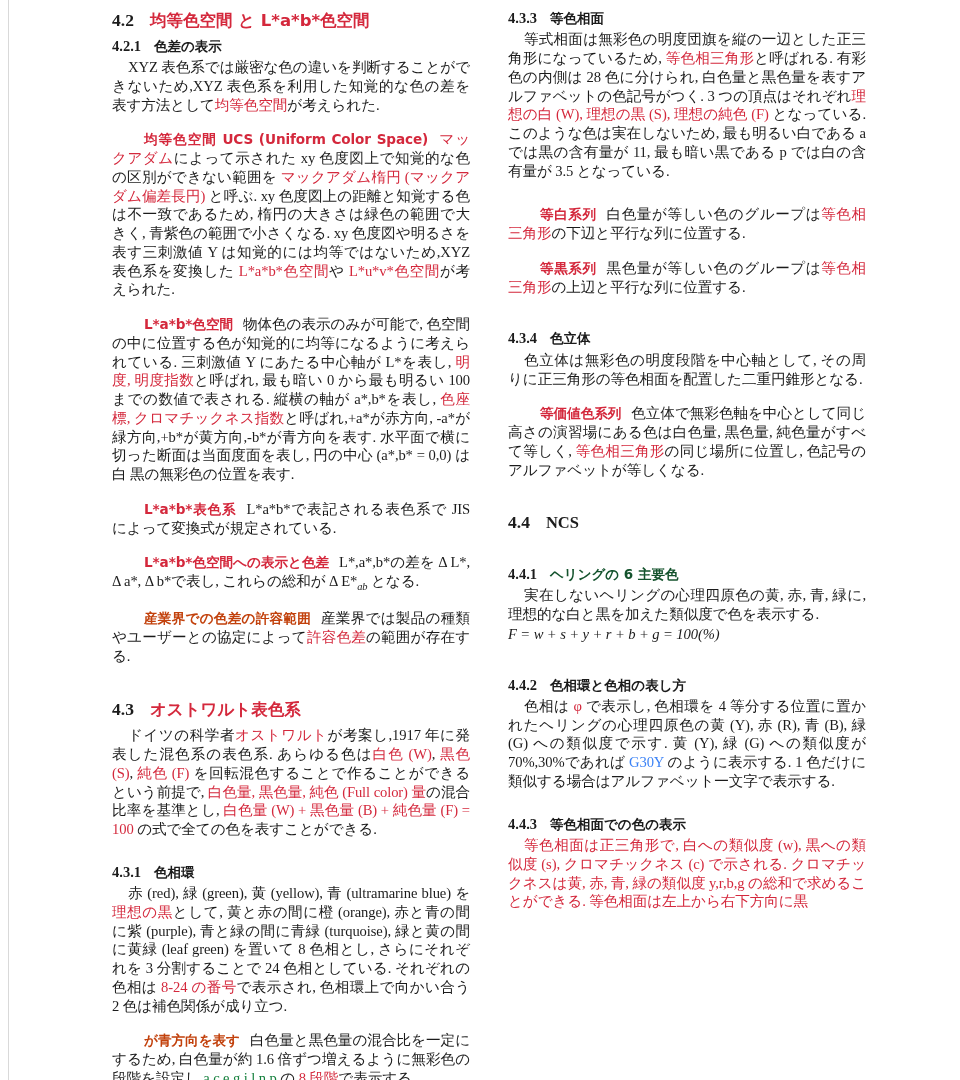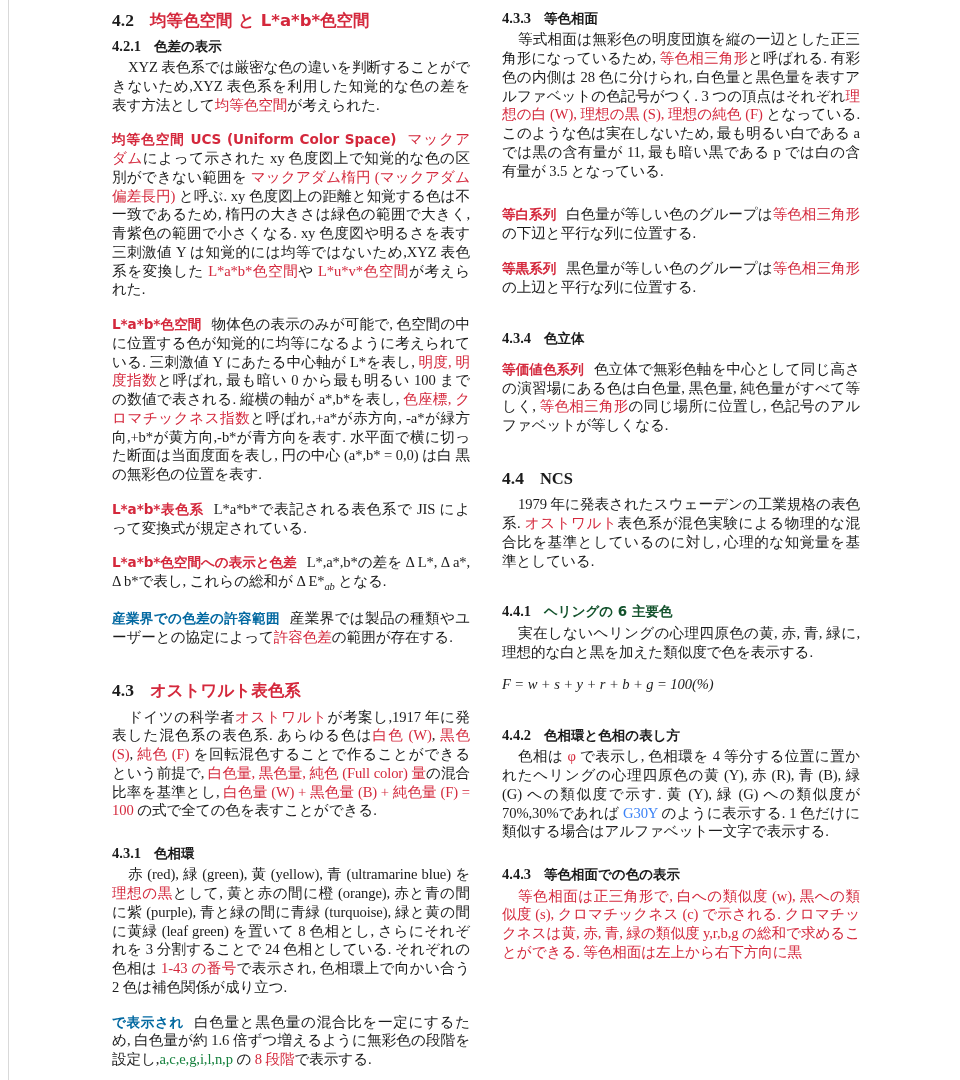--- a/index.html
+++ b/index.html
@@ -24,21 +24,21 @@
     width: 1px;
     height: 1080px;
     background: #d9d9d9;
   }
   .page {
     position: absolute;
     left: 0; top: 0;
     width: 960px;
     height: 1068px;
     display: flex;
-    gap: 12px;
+    gap: 18px;
     padding: 10px 76px 0 112px;
     box-sizing: border-box;
   }
   .col {
     width: 358px;
     flex: 0 0 358px;
   }
   .col-right { margin-left: 20px; }
 
   
@@ -84,31 +84,32 @@
   
   p.body {
     font-size: 14.6px;
     line-height: 1.285;
     margin: 0 0 7px 0;
     text-align: justify;
     text-justify: inter-character;
     letter-spacing: -0.1px;
   }
   p.body.indent { text-indent: 1.1em; }
-  p.body.tight { margin-bottom: 14px; }
+  p.body.tight { margin-bottom: 1px; }
 
   .lead {
     font-family: "DejaVu Sans", "Liberation Sans", sans-serif;
     font-weight: bold;
     font-size: 13.6px;
     color: #d4283c;
     margin-right: 10px;
+    margin-left: 32px;
   }
   .lead.black {
-    color: #0369a1;
+    color: #c2410c;
   }
   .r { color: #d4283c; }
   .formula {
     font-family: "Liberation Serif", serif;
     font-style: italic;
     font-size: 14.6px;
   }
   sub { font-size: 0.72em; font-style: italic; }
 
   .spacer-sm { height: 9px; }
@@ -173,27 +174,27 @@
     <p class="body indent">
       <span>ドイツの科学者<span style="color:#d4283c">オストワルト</span>が考案し,1917 年に発表した混色系の表色系. あらゆる色は<span style="color:#d4283c">白色 (W)</span>, <span style="color:#d4283c">黒色 (S)</span>, <span style="color:#d4283c">純色 (F)</span> を回転混色することで作ることができるという前提で, <span style="color:#d4283c">白色量, 黒色量, 純色 (Full color) 量</span>の混合比率を基準とし, <span style="color:#d4283c">白色量 (W) + 黒色量 (B) + 純色量 (F) = 100</span> の式で全ての色を表すことができる.</span>
     </p>
 
     <div class="spacer-md"></div>
 
     <h3 class="subsec">
       <span class="num">4.3.1</span><span class="ttl">色相環</span>
     </h3>
     <p class="body indent">
-      <span>赤 (red), 緑 (green), 黄 (yellow), 青 (ultramarine blue) を<span style="color:#d4283c">理想の黒</span>として, 黄と赤の間に橙 (orange), 赤と青の間に紫 (purple), 青と緑の間に青緑 (turquoise), 緑と黄の間に黄緑 (leaf green) を置いて 8 色相とし, さらにそれぞれを 3 分割することで 24 色相としている. それぞれの色相は <span style="color:#d4283c">1-43 の番号</span>で表示され, 色相環上で向かい合う 2 色は補色関係が成り立つ.</span>
-    </p>
-
-    <div class="spacer-sm"></div>
-
-    <p class="body">
-      <span class="lead black">で表示され</span><span>白色量と黒色量の混合比を一定にするため, 白色量が約 1.6 倍ずつ増えるように無彩色の段階を設定し,<span style="color:#15803d">a,c,e,g,i,l,n,p</span> の <span style="color:#d4283c">8 段階</span>で表示する.</span>
+      <span>赤 (red), 緑 (green), 黄 (yellow), 青 (ultramarine blue) を<span style="color:#d4283c">理想の黒</span>として, 黄と赤の間に橙 (orange), 赤と青の間に紫 (purple), 青と緑の間に青緑 (turquoise), 緑と黄の間に黄緑 (leaf green) を置いて 8 色相とし, さらにそれぞれを 3 分割することで 24 色相としている. それぞれの色相は <span style="color:#d4283c">8-24 の番号</span>で表示され, 色相環上で向かい合う 2 色は補色関係が成り立つ.</span>
+    </p>
+
+    <div class="spacer-sm"></div>
+
+    <p class="body">
+      <span class="lead black">が青方向を表す</span><span>白色量と黒色量の混合比を一定にするため, 白色量が約 1.6 倍ずつ増えるように無彩色の段階を設定し,<span style="color:#15803d">a,c,e,g,i,l,n,p</span> の <span style="color:#d4283c">8 段階</span>で表示する.</span>
     </p>
 
   </div>
 
   <div class="col col-right">
 
     <h3 class="subsec">
       <span class="num">4.3.3</span><span class="ttl">等色相面</span>
     </h3>
     <p class="body indent">
@@ -213,35 +214,35 @@
     </p>
 
     <div class="spacer-sm"></div>
 
 
     <div class="spacer-md"></div>
 
     <h3 class="subsec">
       <span class="num">4.3.4</span><span class="ttl">色立体</span>
     </h3>
+    <p class="body indent">
+      <span>色立体は無彩色の明度段階を中心軸として, その周りに正三角形の等色相面を配置した二重円錐形となる.</span>
+    </p>
 
     <div class="spacer-sm"></div>
 
     <p class="body">
       <span class="lead">等価値色系列</span><span>色立体で無彩色軸を中心として同じ高さの演習場にある色は白色量, 黒色量, 純色量がすべて等しく, <span style="color:#d4283c">等色相三角形</span>の同じ場所に位置し, 色記号のアルファベットが等しくなる.</span>
     </p>
 
     <div class="spacer-lg"></div>
 
     <h2 class="sec">
       <span class="num">4.4</span><span class="ttl plain">NCS</span>
     </h2>
-    <p class="body indent">
-      <span>1979 年に発表されたスウェーデンの工業規格の表色系. <span style="color:#d4283c">オストワルト</span>表色系が混色実験による物理的な混合比を基準としているのに対し, 心理的な知覚量を基準としている.</span>
-    </p>
 
     <div class="spacer-lg"></div>
 
     <h3 class="subsec">
       <span class="num">4.4.1</span><span class="ttl red">ヘリングの 6 主要色</span>
     </h3>
     <p class="body indent tight">
       <span>実在しないヘリングの心理四原色の黄, 赤, 青, 緑に, 理想的な白と黒を加えた類似度で色を表示する.</span>
     </p>
     <p class="body formula">

